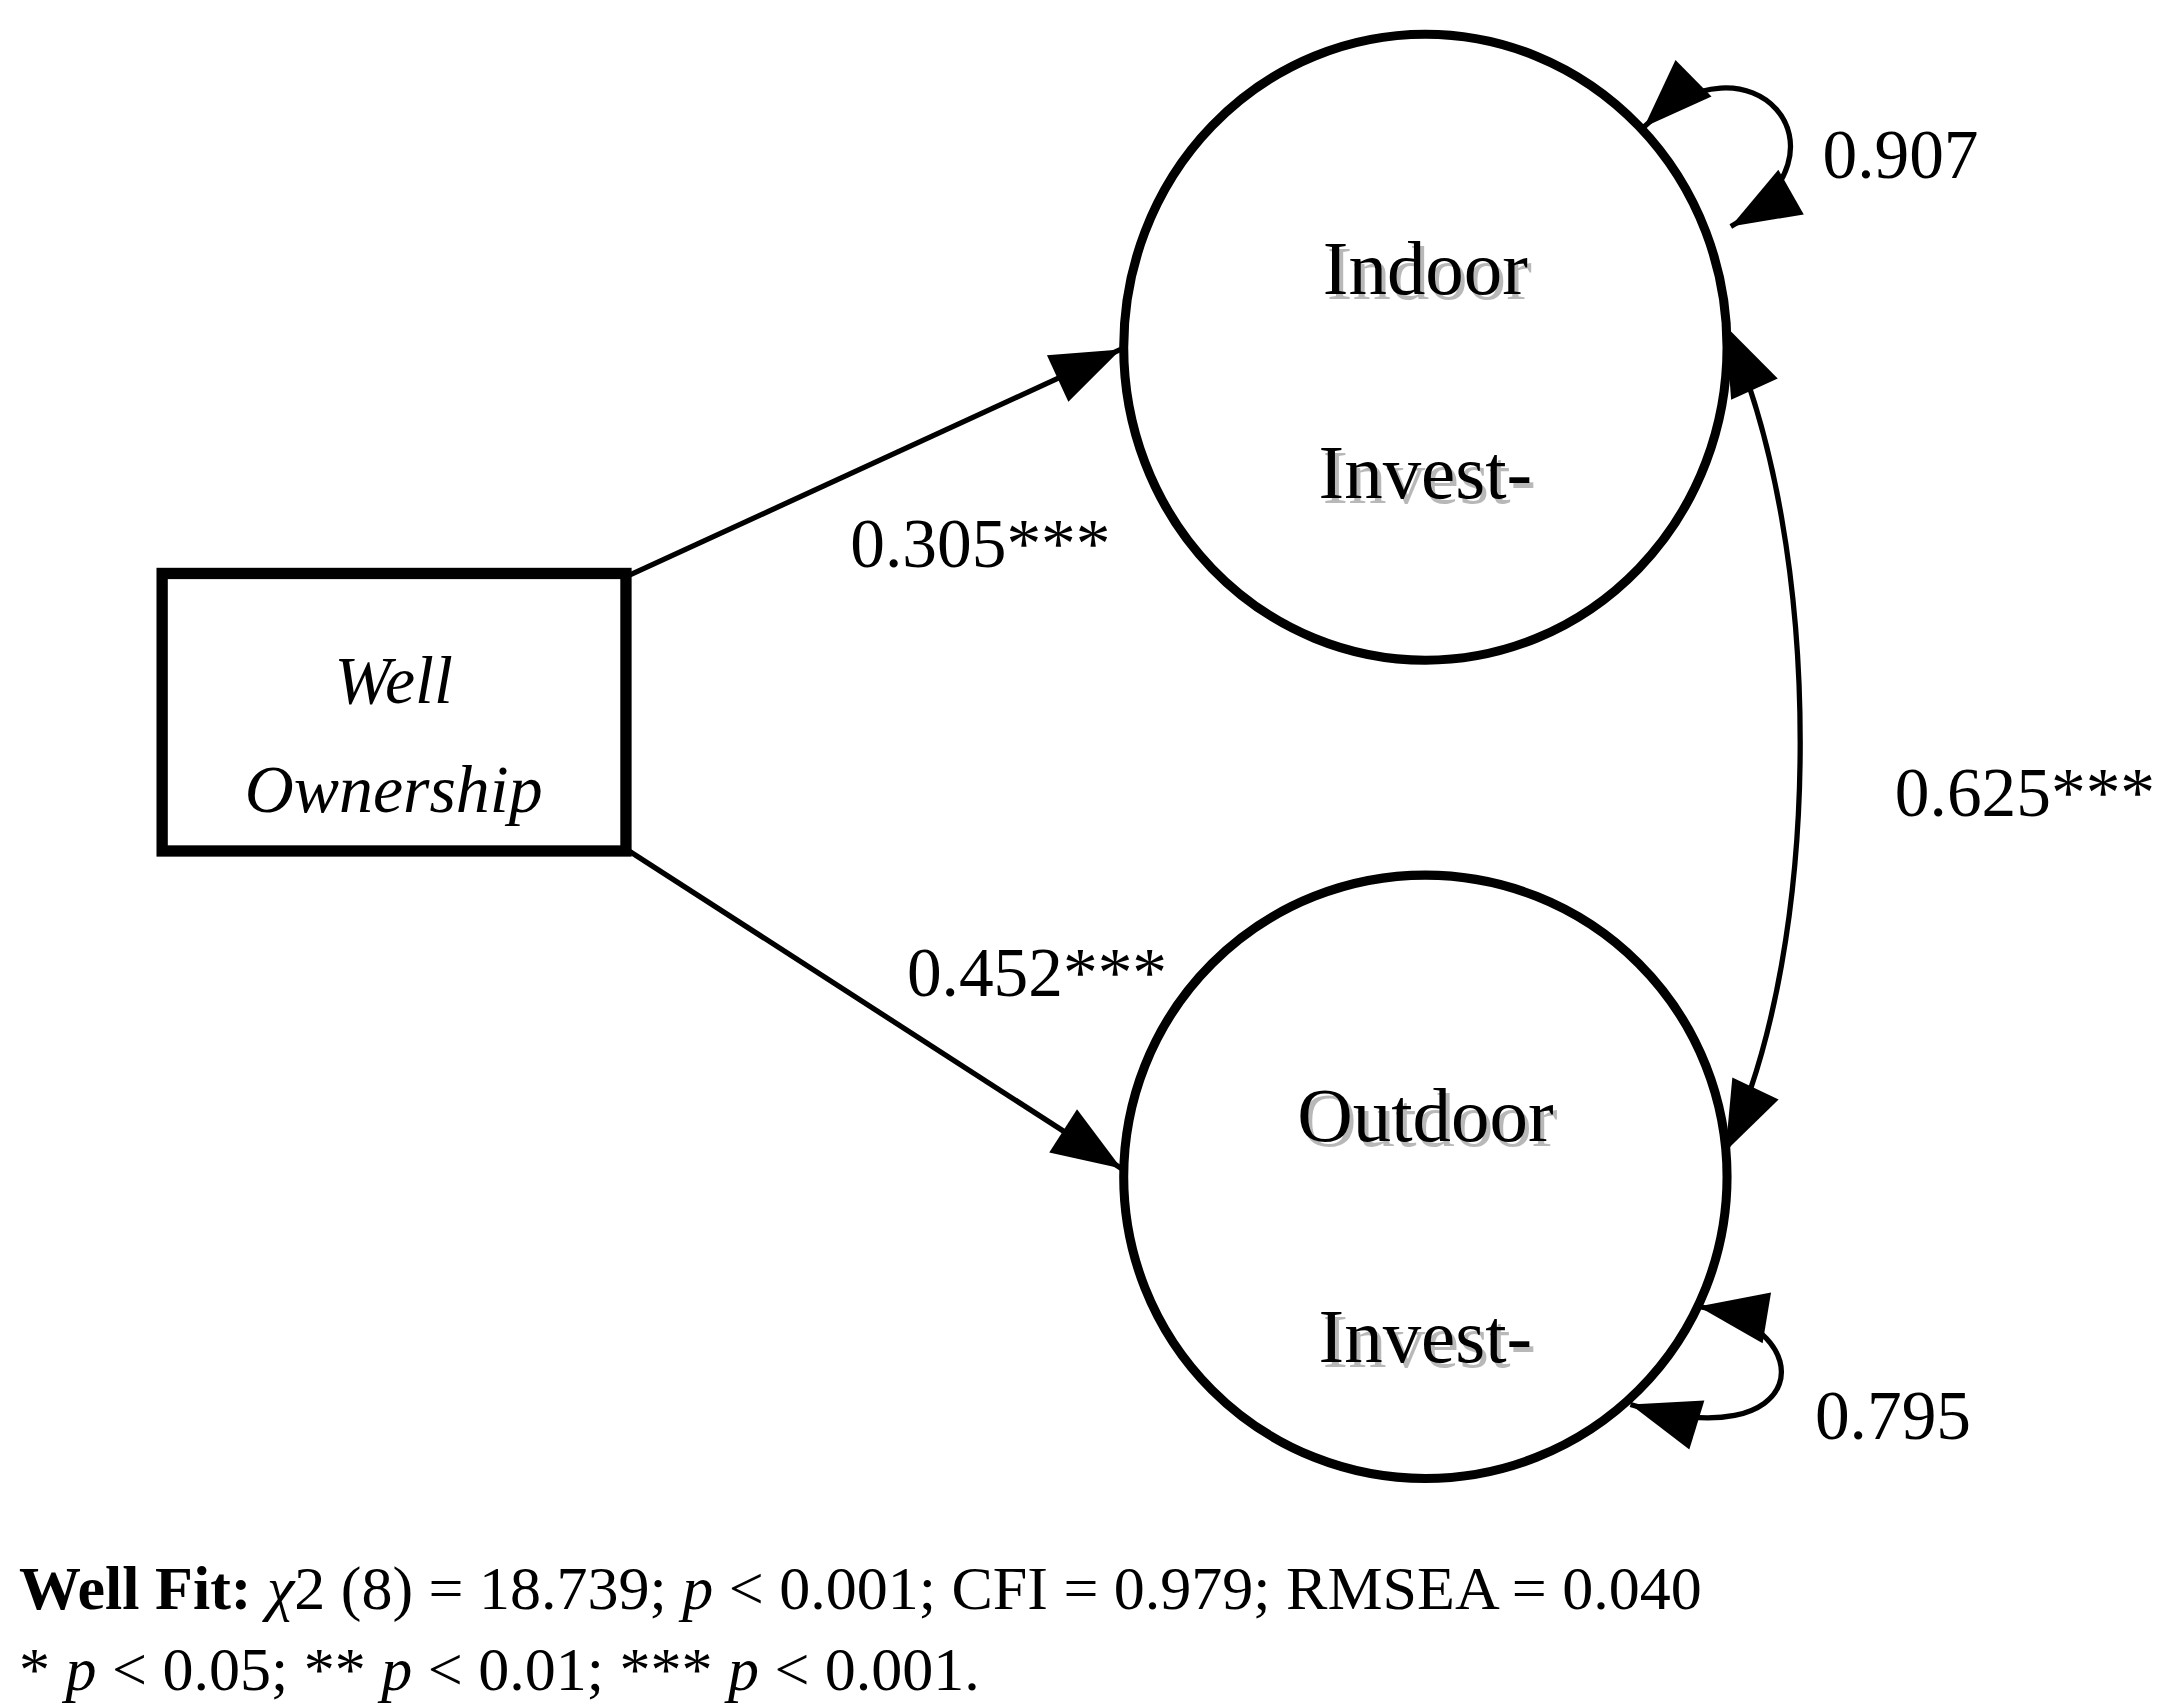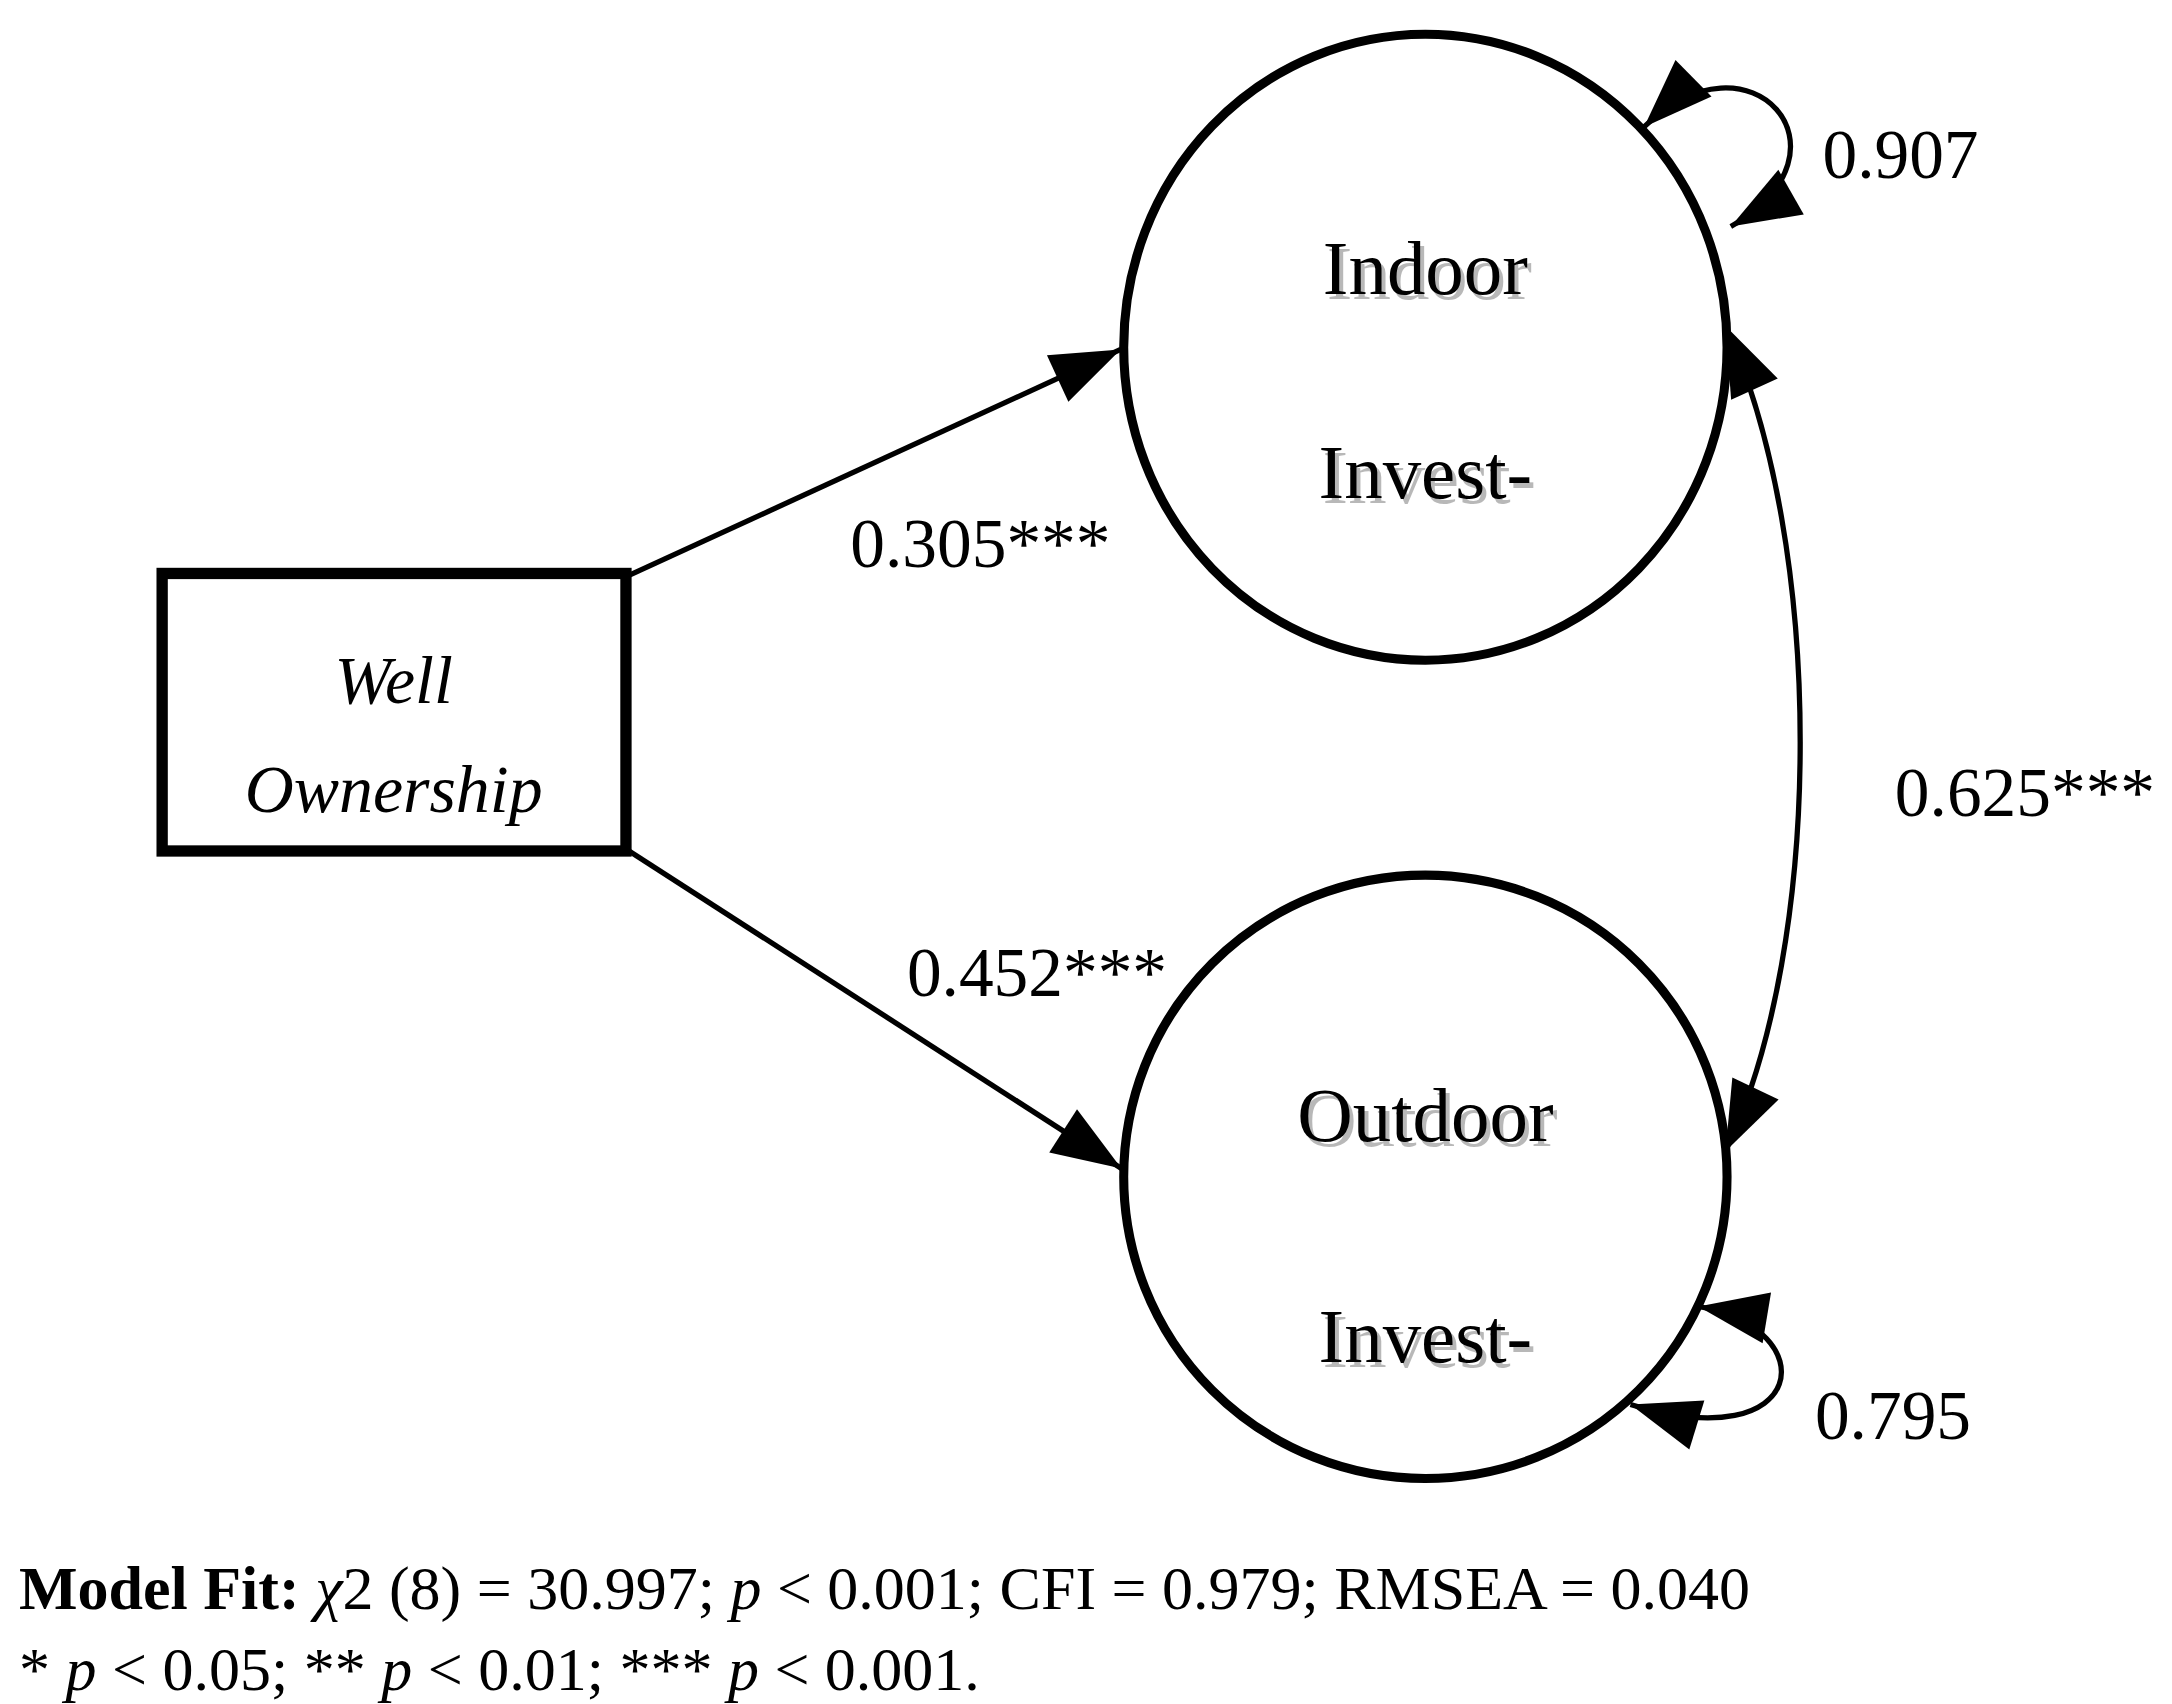--- a/index.html
+++ b/index.html
@@ -94,19 +94,19 @@
 
   <text class="coef-label" x="1300" y="752">0.305***</text>
   <text class="coef-label" x="1375" y="1320">0.452***</text>
   <text class="coef-label" x="2685" y="1082">0.625***</text>
   <text class="coef-label" x="2520" y="235">0.907</text>
   <text class="coef-label" x="2510" y="1908">0.795</text>
 </svg>
 
 <div class="notes">
   <div>
-    <span class="b">Model Fit: </span><span class="i">χ</span><span>2 (8) = 30.997; </span><span class="i">p</span><span> &lt; 0.001; CFI = 0.979; RMSEA = 0.040</span>
+    <span class="b">Well Fit: </span><span class="i">χ</span><span>2 (8) = 18.739; </span><span class="i">p</span><span> &lt; 0.001; CFI = 0.979; RMSEA = 0.040</span>
   </div>
   <div>
     <span>* </span><span class="i">p</span><span> &lt; 0.05;  ** </span><span class="i">p</span><span> &lt; 0.01; *** </span><span class="i">p</span><span> &lt; 0.001.</span>
   </div>
 </div>
 
 
 </body></html>

